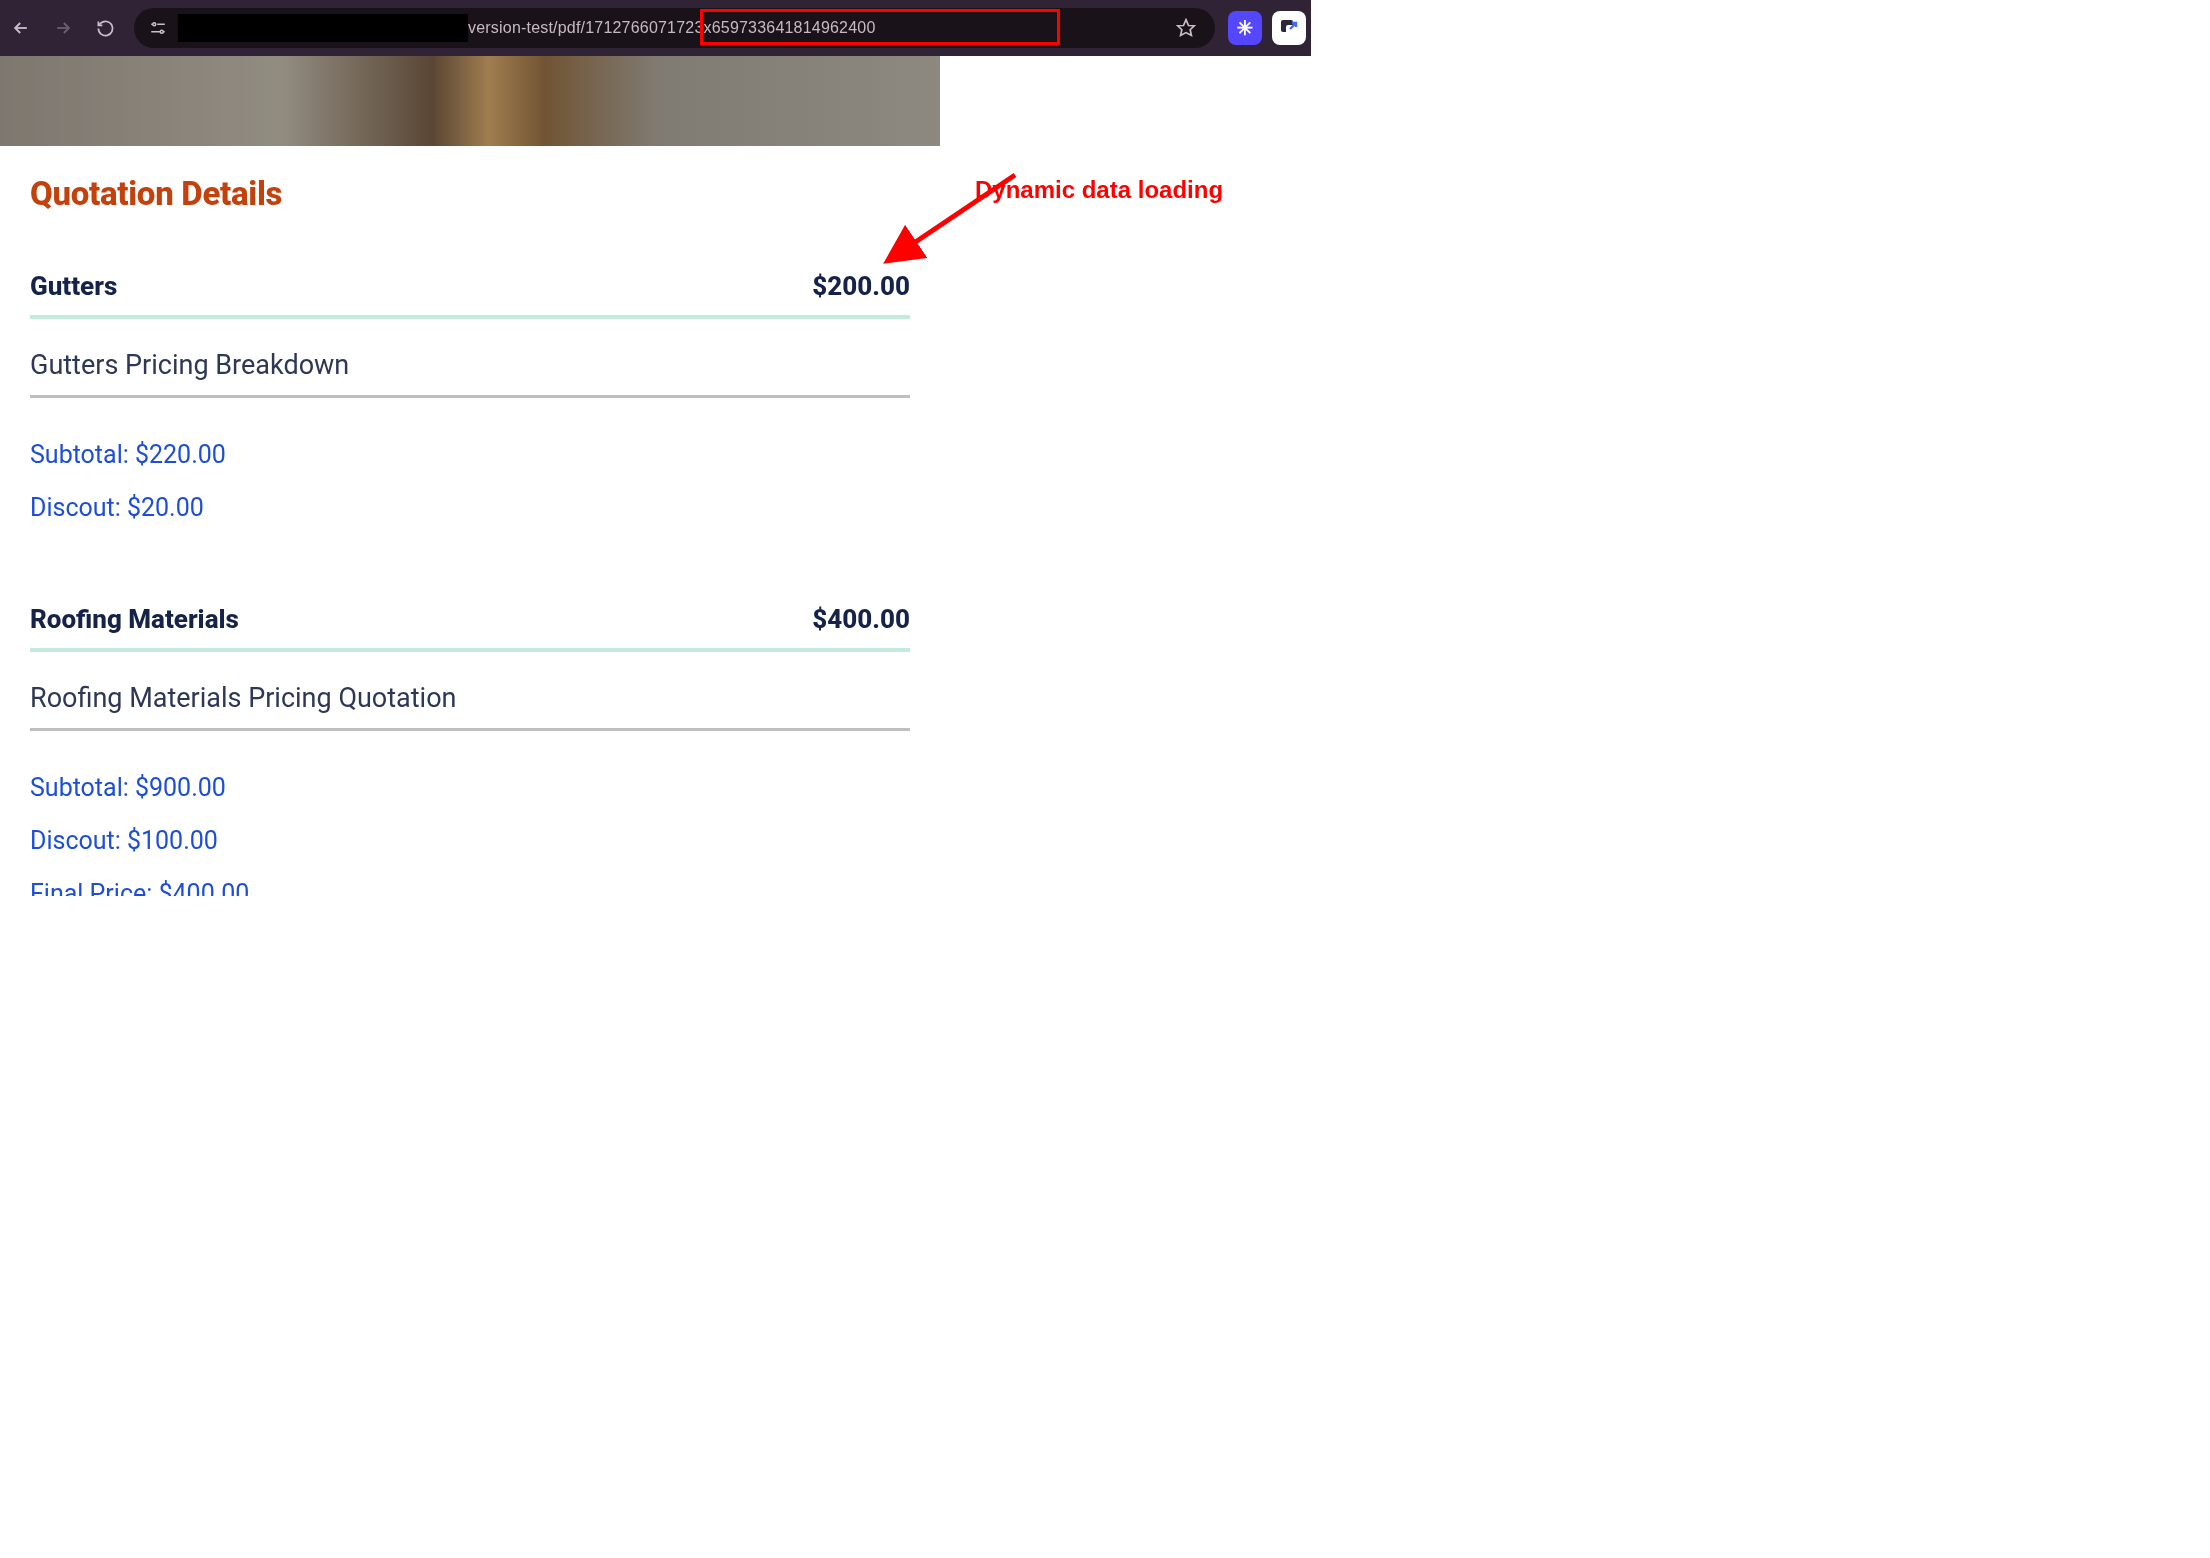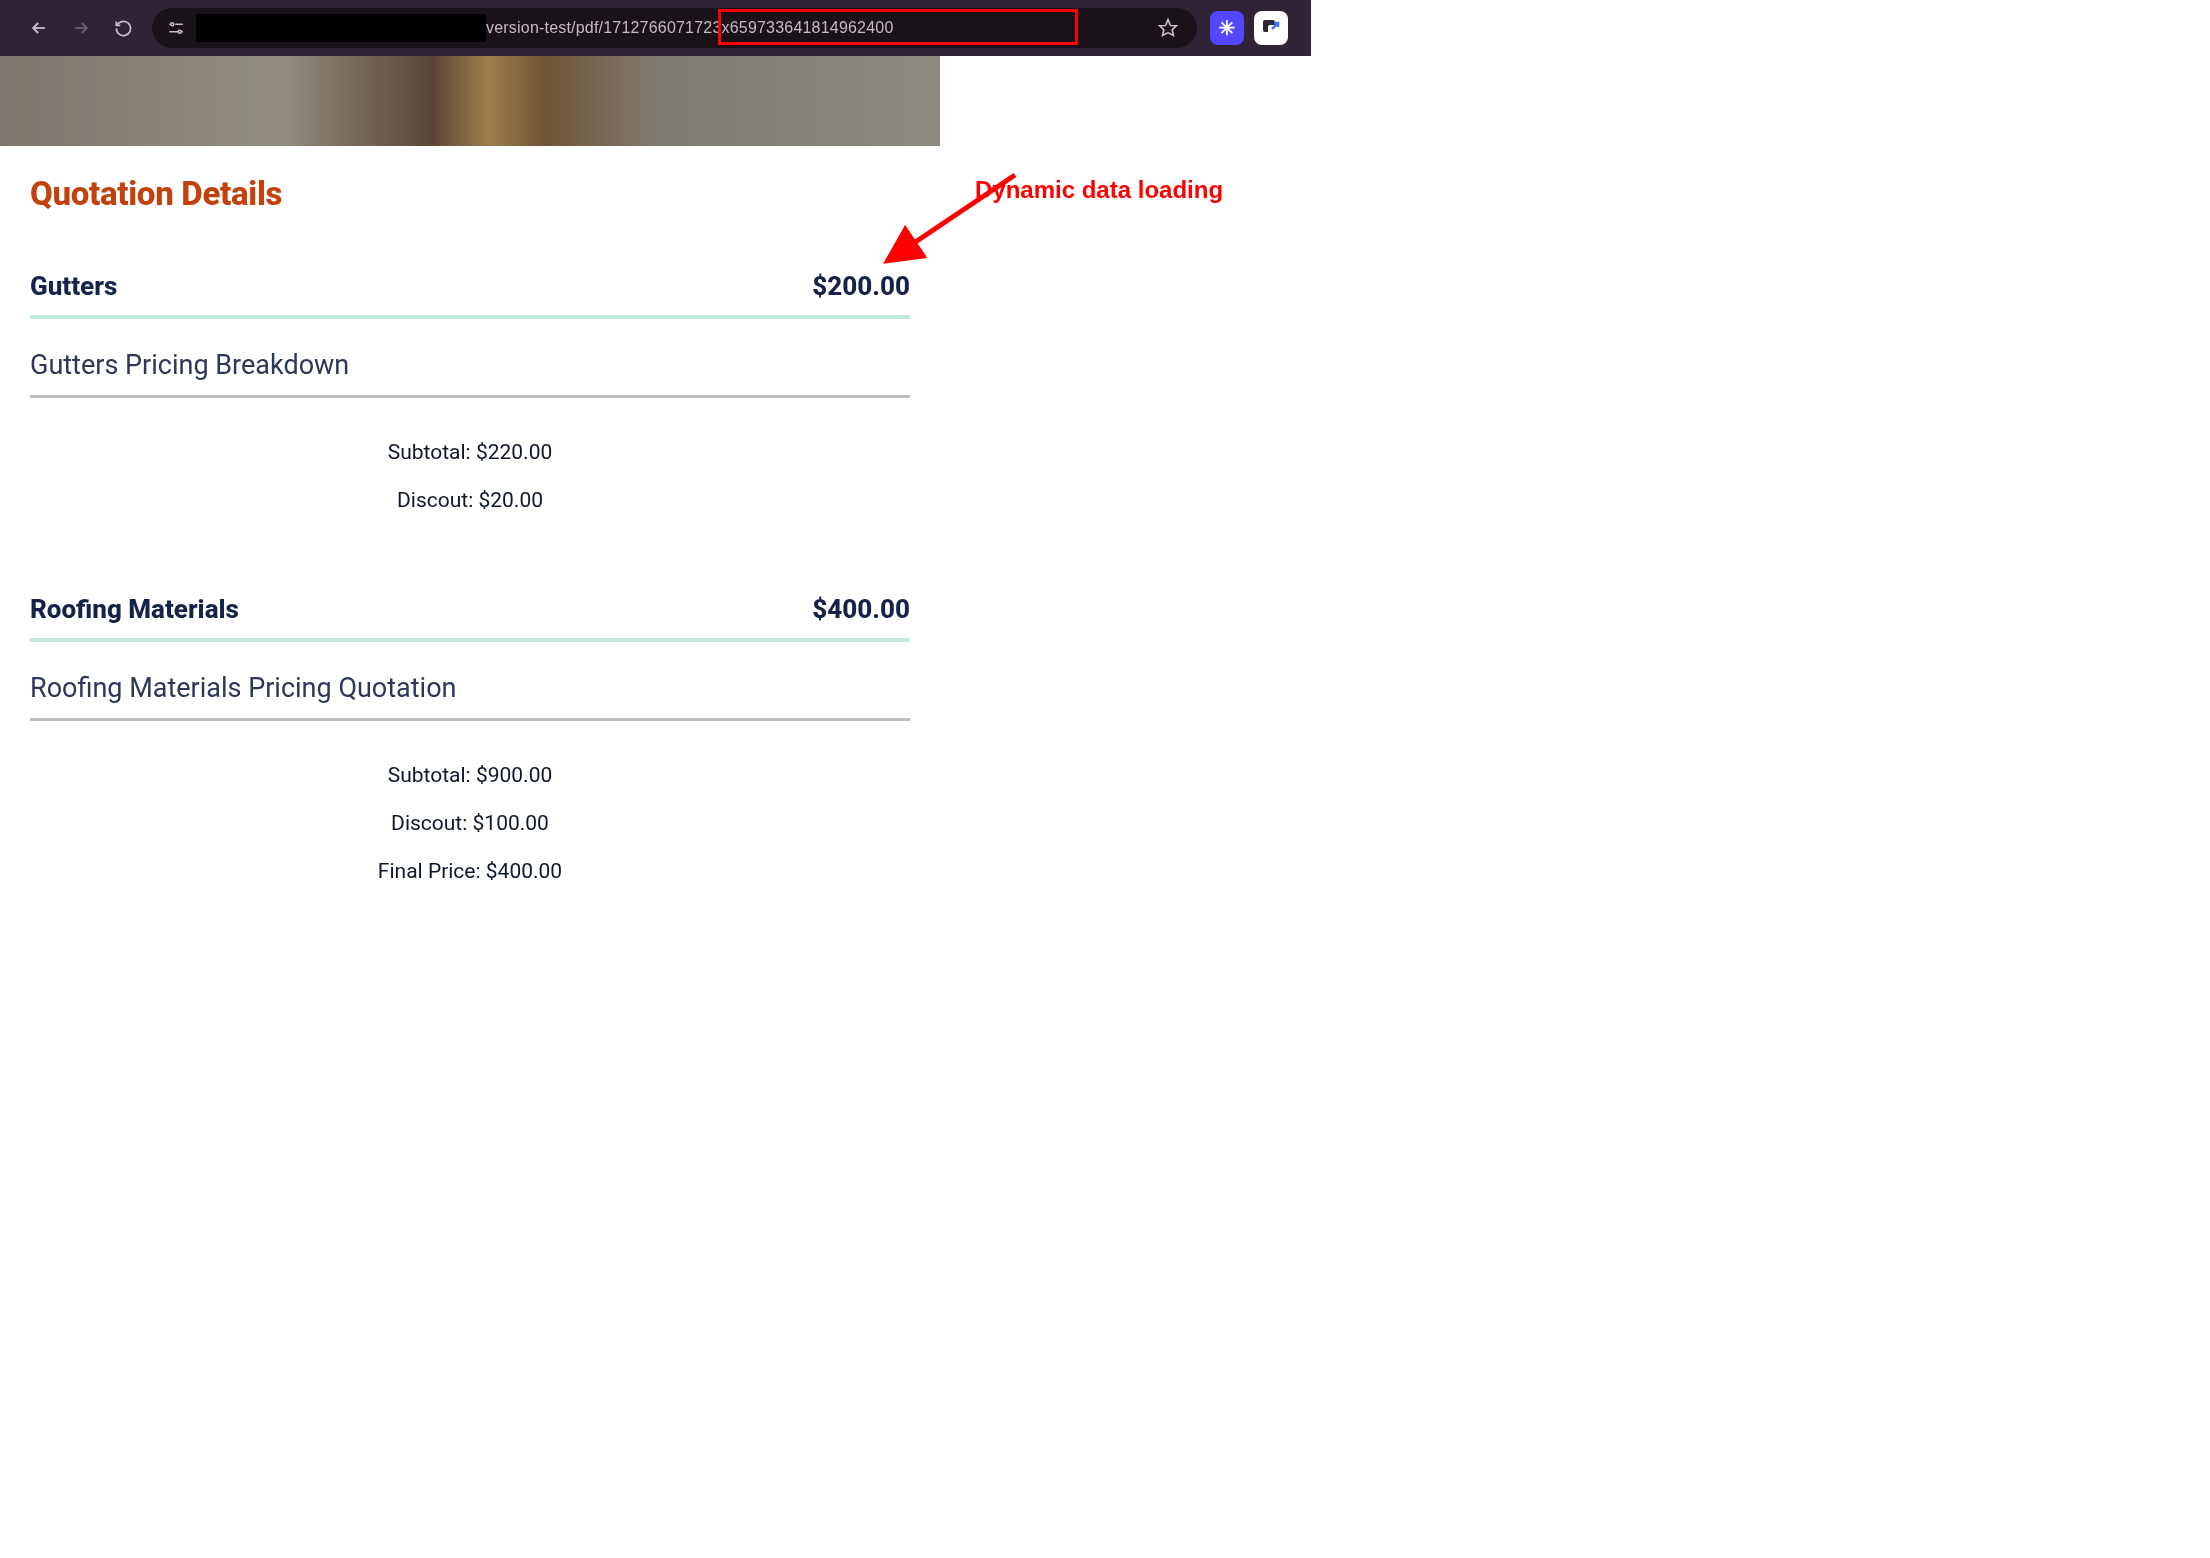--- a/index.html
+++ b/index.html
@@ -10,21 +10,21 @@
       height: 896px;
       overflow: hidden;
       position: relative;
     }
     
     .browser-bar {
       height: 56px;
       background: #312336;
       display: flex;
       align-items: center;
-      padding: 0 20px;
+      padding: 0 2px;
       gap: 4px;
     }
     .nav-btn {
       width: 38px; height: 38px;
       display: flex; align-items: center; justify-content: center;
       border-radius: 50%;
       color: #c7bfca;
     }
     .nav-btn.disabled { color: #6a5f6e; }
     .url-bar {
@@ -124,23 +124,23 @@
       color:#2d3756;
       font-size:27px;
       font-weight:400;
       padding: 30px 0 14px 0;
       border-bottom: 3px solid #bfbfbf;
     }
     .line-items {
       padding-top: 30px;
     }
     .line-item {
-      text-align:center;
-      color:#0f172a;
-      font-size:21px;
+      text-align:left;
+      color:#1d4ed8;
+      font-size:25px;
       padding: 12px 0;
     }
     .section-gap { height: 70px; }
     
     .annot-label {
       position:absolute;
       left: 975px;
       top: 132px;
       color:#ff0000;
       font-weight:800;

